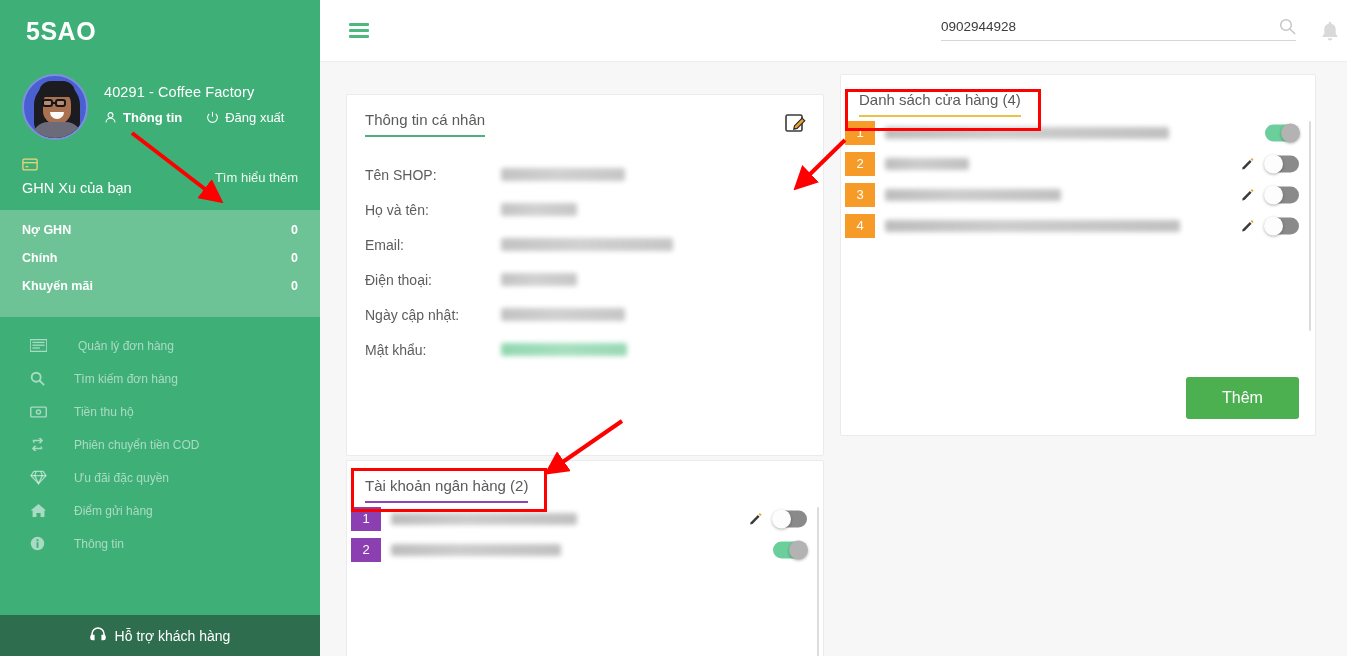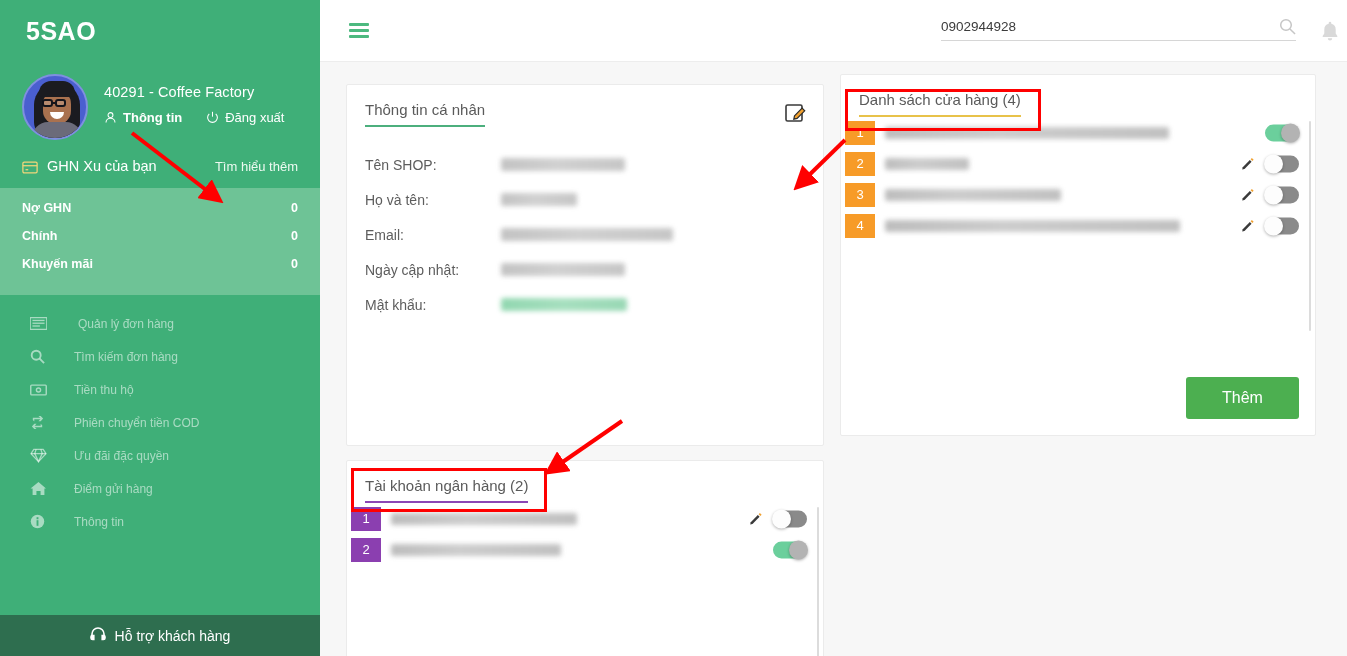--- a/index.html
+++ b/index.html
@@ -72,21 +72,21 @@
   .pa-item { display: flex; align-items: center; gap: 6px; font-size: 13px; cursor: pointer; }
   .pa-item.strong { font-weight: bold; }
   .pa-ico { width: 13px; height: 13px; display: inline-block; }
   .pa-ico svg { display: block; }
   .spacer-w { width: 8px; }
 
   .xu-row {
     display: flex; align-items: center; justify-content: space-between;
     padding: 10px 22px 14px 22px;
   }
-  .xu-left { display: flex; align-items: flex-end; gap: 9px; font-size: 14.5px; }
+  .xu-left { display: flex; align-items: flex-start; gap: 9px; font-size: 14.5px; flex-direction: column; }
   .xu-card-ico { width: 16px; height: 13px; }
   .xu-more { font-size: 13px; color: #ecfaf1; cursor: pointer; }
 
   .balances { background: #6ec396; padding: 6px 22px 10px 22px; }
   .bal-row {
     display: flex; justify-content: space-between; align-items: center;
     font-size: 12.5px; font-weight: bold; padding: 7px 0;
     color: #ffffff;
   }
   .bal-sep { height: 7px; }
@@ -150,21 +150,21 @@
   .card-title {
     font-size: 15px; color: #5a5a5a;
     padding: 16px 0 7px 0; margin: 0 18px;
     display: inline-block;
   }
   .t-green { border-bottom: 2px solid #4caf7d; }
   .t-gold  { border-bottom: 2px solid #e8c24a; }
   .t-purple{ border-bottom: 2px solid #8b47b5; }
 
   
-  #card-profile { left: 26px; top: 22px; width: 478px; height: 362px; }
+  #card-profile { left: 26px; top: 32px; width: 478px; height: 362px; }
   .edit-btn {
     position: absolute; right: 16px; top: 16px;
     width: 22px; height: 22px; cursor: pointer;
   }
   .info-list { padding: 20px 0 0 18px; }
   .info-row { display: flex; align-items: center; height: 35px; }
   .info-label { width: 136px; font-size: 14px; color: #5d5d5d; }
   .info-value-blur {
     height: 13px; border-radius: 2px;
     background: linear-gradient(90deg,#b9b9b9,#c9c9c9 45%,#bdbdbd);
@@ -443,20 +443,24 @@
             <span class="info-label">Tên SHOP:</span>
             <span class="info-value-blur" style="width:124px"></span>
           </div>
           <div class="info-row">
             <span class="info-label">Họ và tên:</span>
             <span class="info-value-blur" style="width:76px"></span>
           </div>
           <div class="info-row">
             <span class="info-label">Email:</span>
             <span class="info-value-blur" style="width:172px"></span>
+          </div>
+          <div class="info-row">
+            <span class="info-label">Điện thoại:</span>
+            <span class="info-value-blur" style="width:76px"></span>
           </div>
           <div class="info-row">
             <span class="info-label">Ngày cập nhật:</span>
             <span class="info-value-blur" style="width:124px"></span>
           </div>
           <div class="info-row">
             <span class="info-label">Mật khẩu:</span>
             <span class="info-value-blur green" style="width:126px"></span>
           </div>
         </div>

